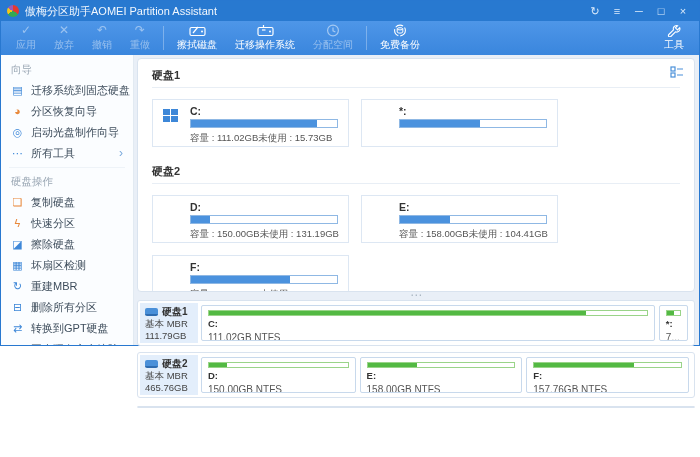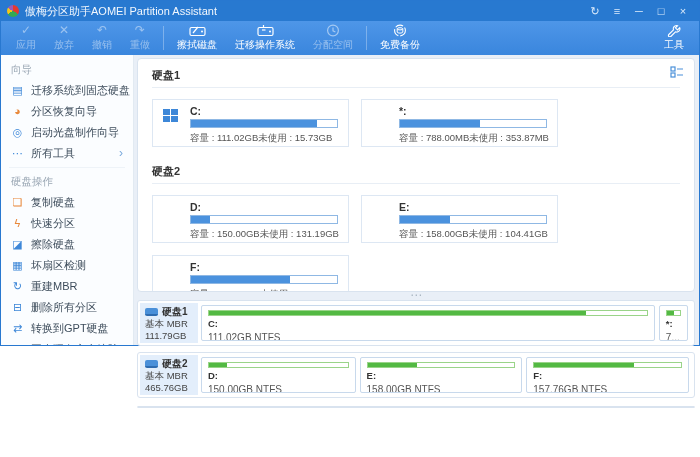--- a/index.html
+++ b/index.html
@@ -280,24 +280,20 @@
               </div>
             </div>
           </div>
           <div class="card">
             <div class="card-ico-col"><span class="drive-ico"></span></div>
             <div class="card-body">
               <div class="drive">*:</div>
               <div class="bar-track">
                   <div class="bar-fill" style="width: 55%;"></div>
                 </div>
-              <div class="card-foot">
-                <span>容量 : 788.00MB</span>
-                <span>未使用 : 353.87MB</span>
-              </div>
             </div>
           </div>
         </div>
 
         <div class="grp-title">硬盘2</div>
         <div class="cards">
           <div class="card">
             <div class="card-ico-col"><span class="drive-ico"></span></div>
             <div class="card-body">
               <div class="drive">D:</div>

